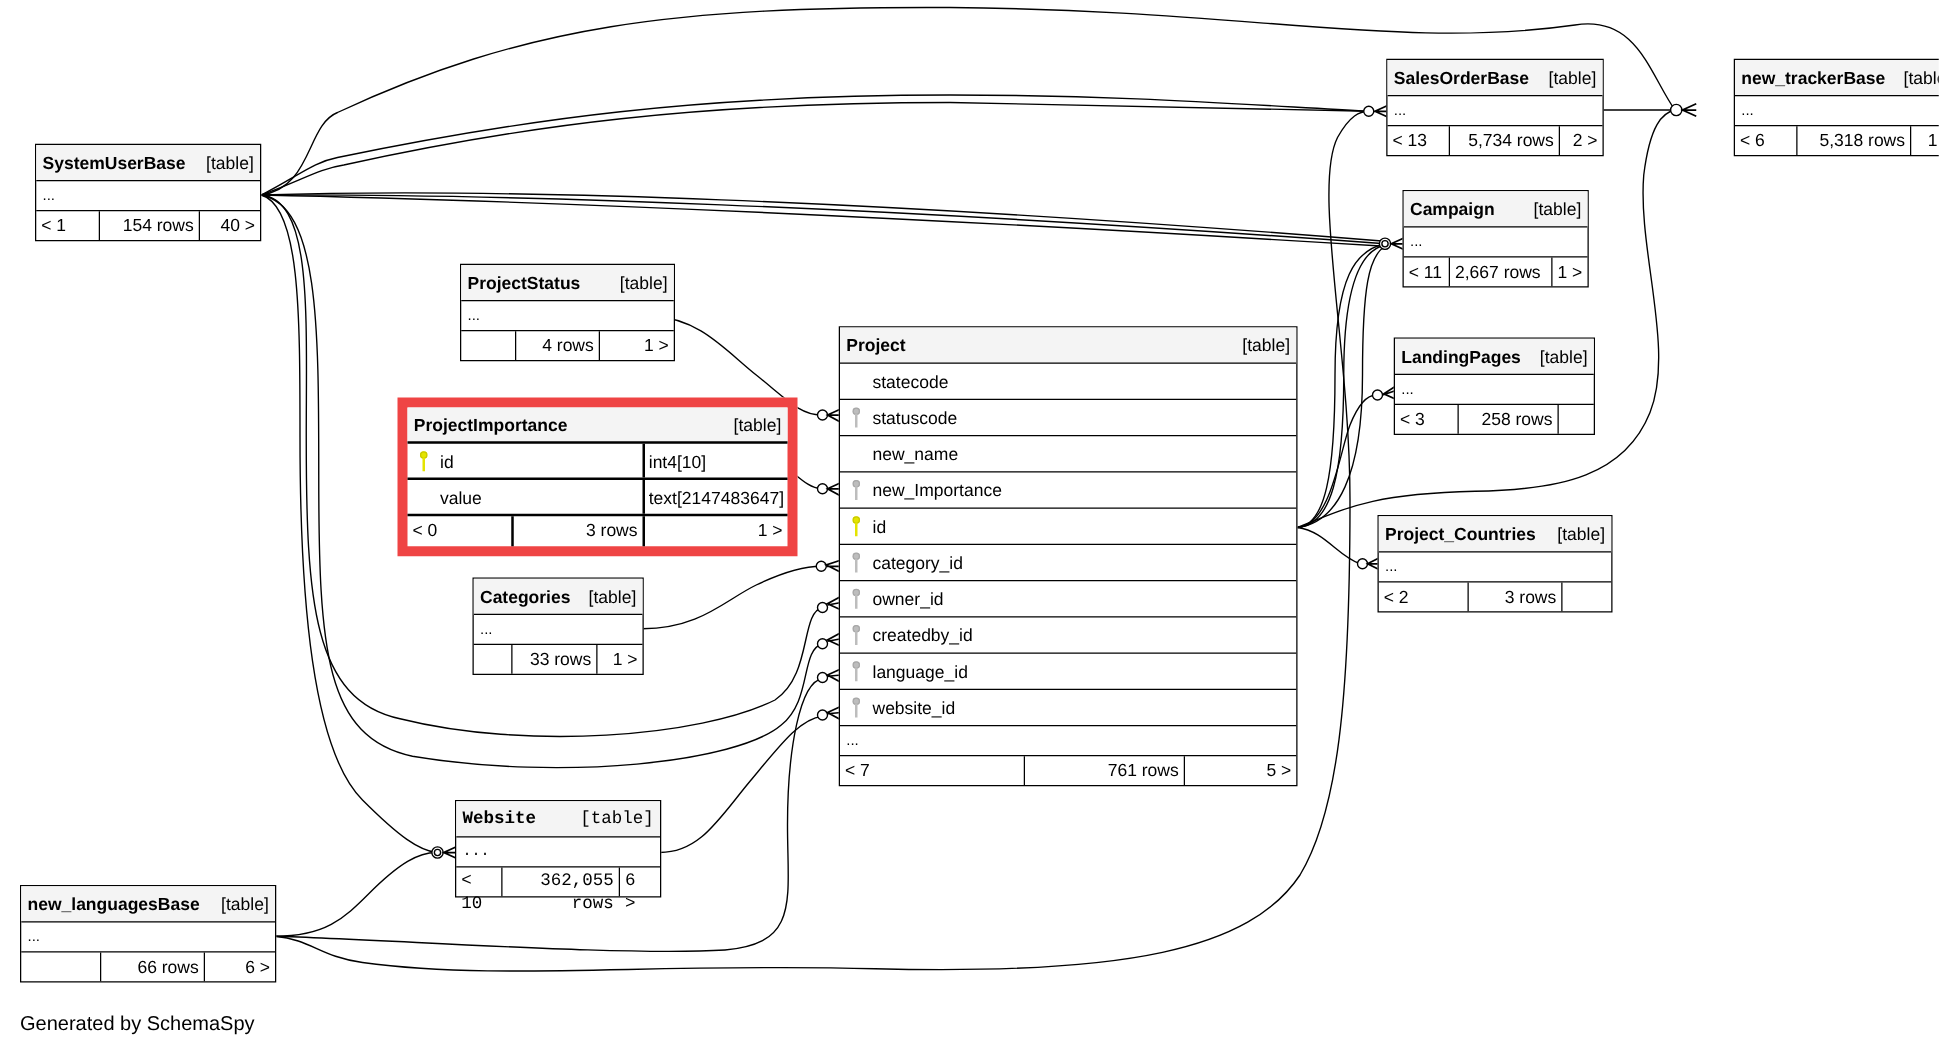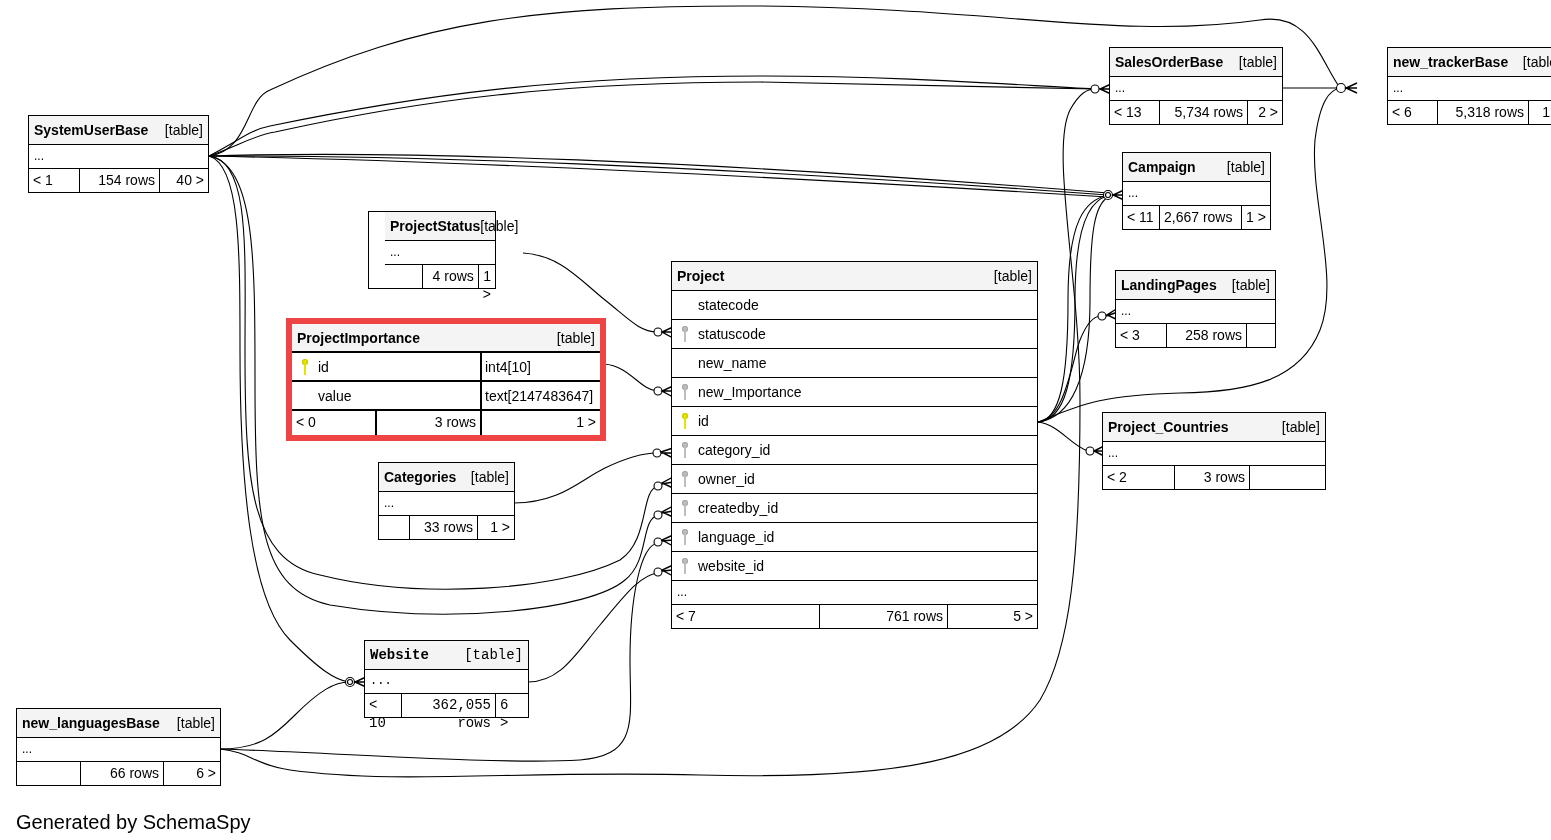--- a/index.html
+++ b/index.html
@@ -4,21 +4,21 @@
 <style>
   html, body { margin: 0; padding: 0; background: #ffffff; }
   body { width: 1551px; height: 840px; position: relative; overflow: hidden;
          font-family: "Liberation Sans", sans-serif; font-size: 14px; color: #000; }
   #edges { position: absolute; left: 0; top: 0; width: 1551px; height: 840px; }
   #edges path.edge { fill: none; stroke: #000; stroke-width: 1.1; }
   #edges .end circle { fill: #fff; stroke: #000; stroke-width: 1.1; }
   #edges .end path { fill: none; stroke: #000; stroke-width: 1.4; }
 
   .tbl { position: absolute; background: #fff; border: 1px solid #000; box-sizing: border-box; }
-  .tbl.focus { border: 6px solid #ef4444; }
+  .tbl.focus { border: 8px solid #ef4444; margin-left: 32px; }
   .tbl .hdr { background: #f4f4f4; display: flex; justify-content: space-between; align-items: center;
               padding: 0 5px; height: 29px; border-bottom: 1px solid #000; box-sizing: border-box; }
   .tbl .hdr .name { font-weight: bold; }
   .tbl .hdr .kind { }
   .tbl .ell { height: 24px; border-bottom: 1px solid #000; box-sizing: border-box; padding: 2px 5px 0;
               font-size: 12px; line-height: 18px; }
   .tbl .foot { display: flex; height: 23px; box-sizing: border-box; }
   .tbl .foot > div { border-right: 1px solid #000; box-sizing: border-box; padding: 2px 4px 0; line-height: 18px; }
   .tbl .foot > div:last-child { border-right: none; }
   .tbl .foot .c1 { text-align: left; }
@@ -32,21 +32,21 @@
   .key-icon .shaft { position: absolute; left: 3px; top: 6px; width: 2px; height: 11px; }
   .key-icon.pk .bow, .key-icon.pk .shaft { background: #e4e400; }
   .key-icon.pk .bow { box-shadow: inset 0 0 0 1px #c8c800; }
   .key-icon.fk .bow, .key-icon.fk .shaft { background: #bdbdbd; }
   .key-icon.fk .bow { box-shadow: inset 0 0 0 1px #a8a8a8; }
 
   .pi-row { display: flex; height: 29px; border-bottom: 2px solid #000; box-sizing: border-box; }
   .pi-row .n { width: 190px; border-right: 2px solid #000; box-sizing: border-box; display: flex; align-items: center; }
   .pi-row .t { flex: 1; display: flex; align-items: center; padding-left: 3px; }
 
-  #footer-note { position: absolute; left: 16px; top: 811px; font-size: 20px; }
+  #footer-note { position: absolute; left: 16px; top: 811px; font-size: 16px; }
 </style>
 </head>
 <body>
 
 <svg id="edges" viewBox="0 0 1551 840">
 
   <path class="edge" d="M209,156 C250,150 245,100 270,90 C420,20 540,5 760,6 C1000,8 1120,40 1260,20 C1310,12 1320,60 1340,88"></path>
   <path class="edge" d="M209,156 C240,140 250,130 270,126 C420,95 560,76 760,76 C900,76 1000,84 1095,89"></path>
   <path class="edge" d="M209,156 C240,145 255,135 275,132 C420,100 560,82 760,82 C900,84 1000,88 1095,89"></path>
   <path class="edge" d="M209,156 C400,150 700,160 1108,193"></path>
@@ -193,34 +193,34 @@
     <span class="kind">[table]</span>
   </div>
   <div class="ell">...</div>
   <div class="foot">
     <div class="c1" style="width:51px">&lt; 3</div>
     <div class="c2" style="width:80px">258 rows</div>
     <div class="c3" style="flex:1"></div>
   </div>
 </div>
 
-<div class="tbl" style="left:1102px; top:412px; width:224px;">
+<div class="tbl" style="left:1102px; top:412px; width:188px;">
   <div class="hdr">
     <span class="name">Project_Countries</span>
     <span class="kind">[table]</span>
   </div>
   <div class="ell">...</div>
   <div class="foot">
     <div class="c1" style="width:72px">&lt; 2</div>
     <div class="c2" style="width:75px">3 rows</div>
     <div class="c3" style="flex:1"></div>
   </div>
 </div>
 
-<div class="tbl" style="left:368px; top:211px; width:128px;padding-left:16px;">
+<div class="tbl" style="left:368px; top:211px; width:172px;">
   <div class="hdr">
     <span class="name">ProjectStatus</span>
     <span class="kind">[table]</span>
   </div>
   <div class="ell">...</div>
   <div class="foot">
     <div class="c1" style="width:44px"></div>
     <div class="c2" style="width:67px">4 rows</div>
     <div class="c3" style="flex:1">1 &gt;</div>
   </div>

